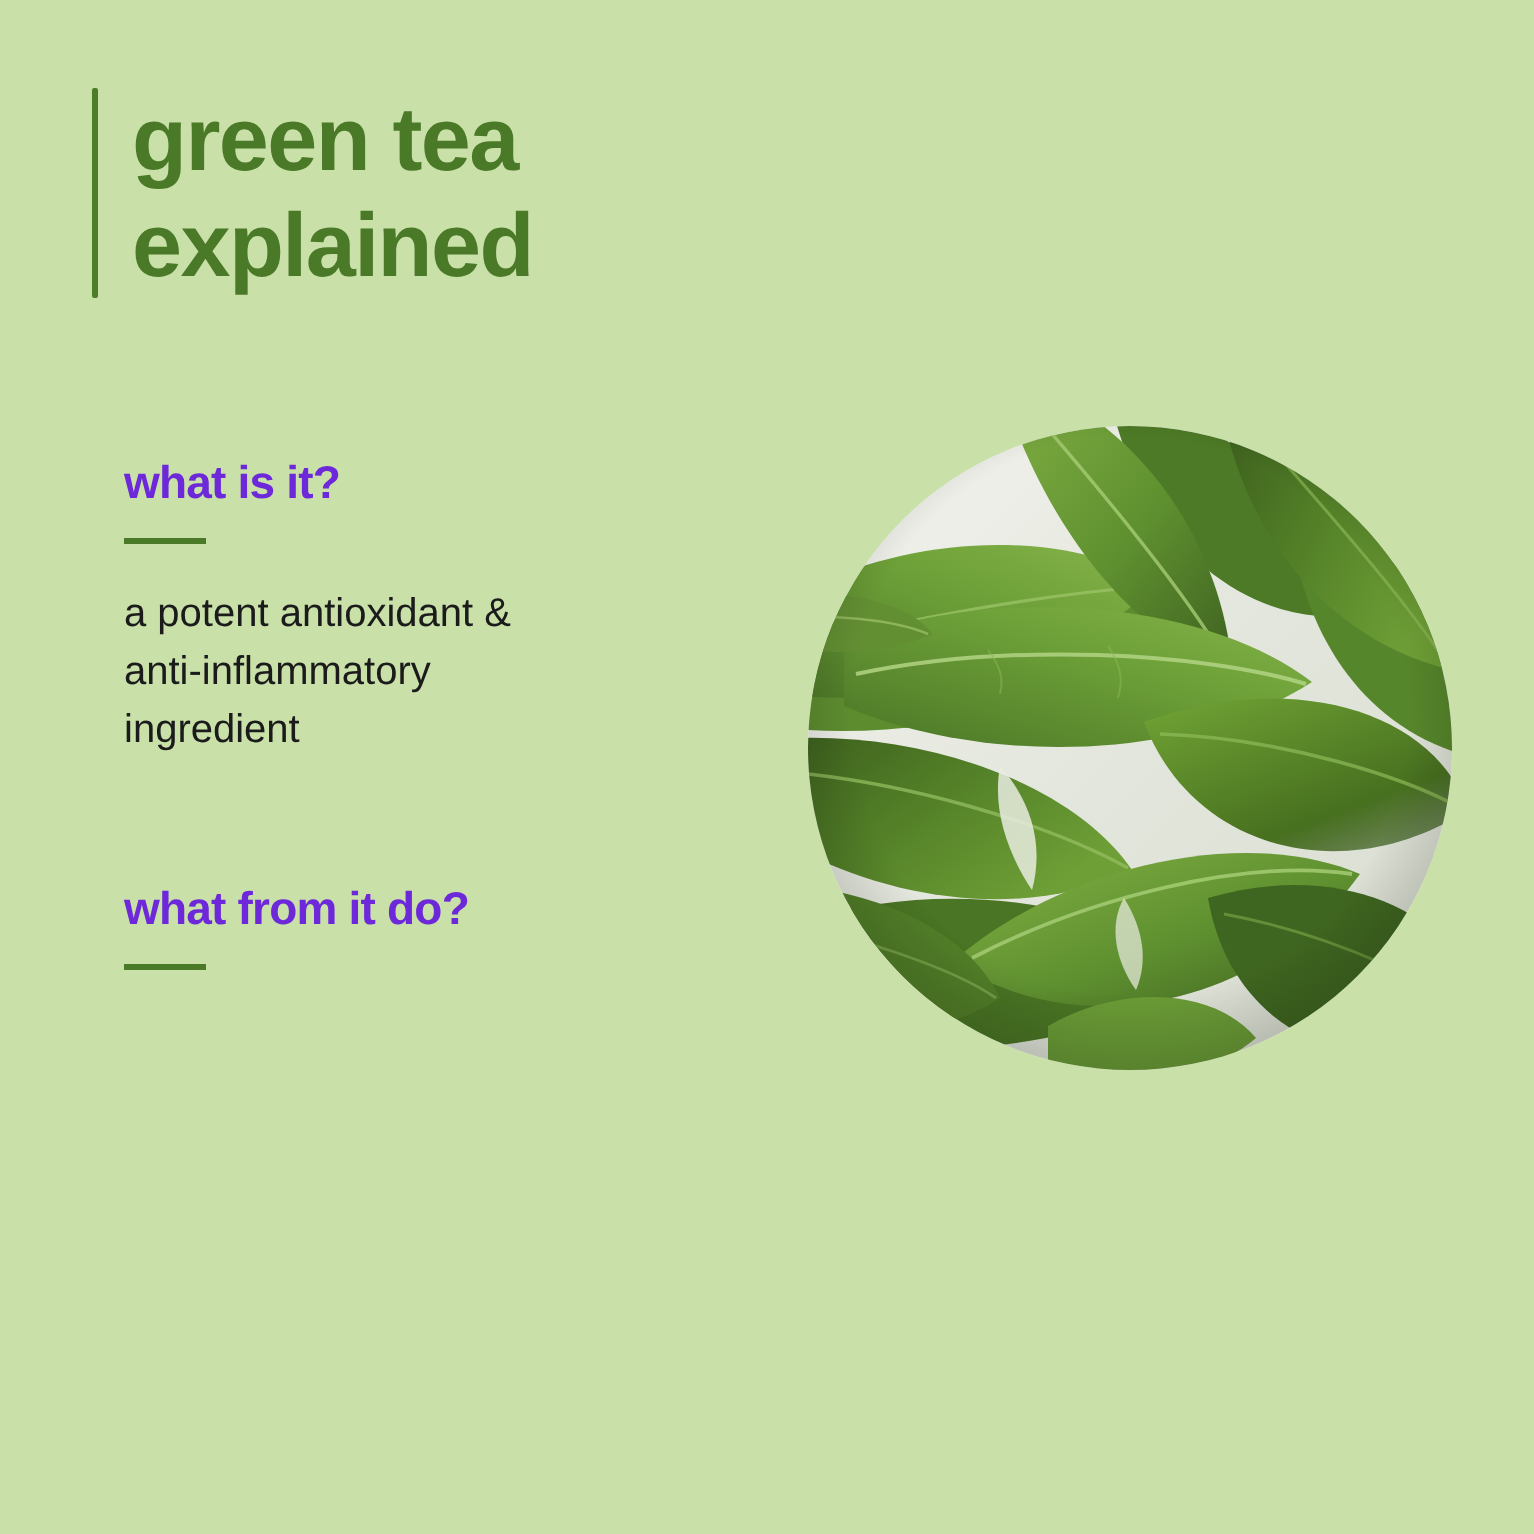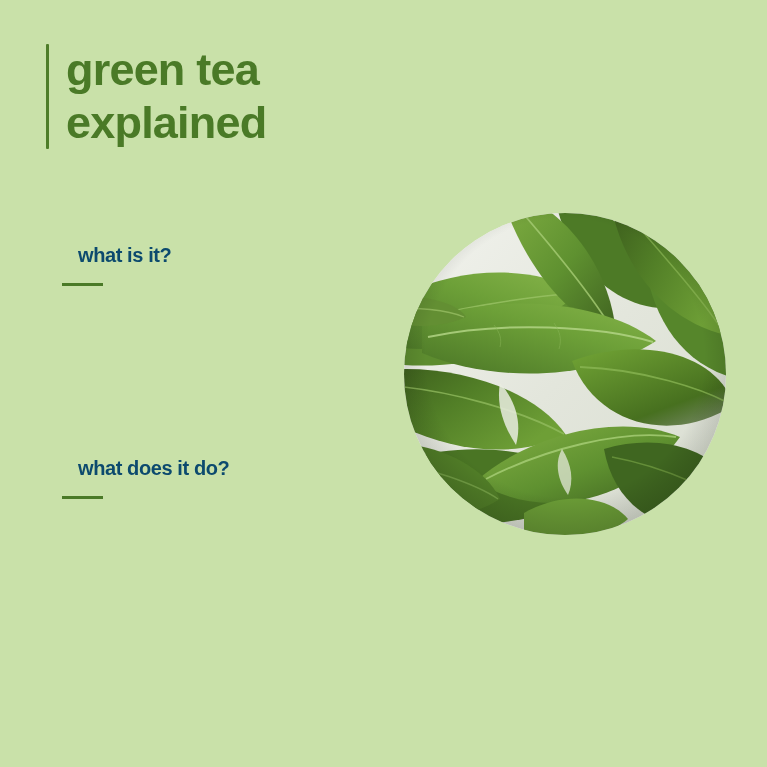--- a/index.html
+++ b/index.html
@@ -45,26 +45,26 @@
 
   
   .section {
     position: absolute;
     left: 62px;
   }
   #section-what-is-it { top: 228px; }
   #section-what-does-it-do { top: 441px; }
 
   .section-heading {
-    font-size: 20px;
+    font-size: 23px;
     font-weight: bold;
-    color: #0c4a6e;
+    color: #6d28d9;
     letter-spacing: -0.4px;
     line-height: 1.15;
-    margin: 16px;
+    margin: 0;
   }
   .section-rule {
     width: 41px;
     height: 3px;
     background: #4a7a27;
     margin-top: 15px;
   }
   .section-body {
     margin-top: 21px;
     font-size: 20px;
@@ -110,24 +110,27 @@
 
   <div class="title-block">
     <div class="title-bar"></div>
     <div class="title-text">green tea
 explained</div>
   </div>
 
   <div class="section" id="section-what-is-it">
     <h2 class="section-heading">what is it?</h2>
     <div class="section-rule"></div>
+    <p class="section-body">a potent antioxidant &amp;
+anti-inflammatory
+ingredient</p>
   </div>
 
   <div class="section" id="section-what-does-it-do">
-    <h2 class="section-heading">what does it do?</h2>
+    <h2 class="section-heading">what from it do?</h2>
     <div class="section-rule"></div>
   </div>
 
   <div id="leaf-photo">
     <svg viewBox="0 0 322 322" preserveAspectRatio="xMidYMid slice">
       <defs>
         <linearGradient id="lf1" x1="0" y1="0" x2="1" y2="1">
           <stop offset="0%" stop-color="#83b044"></stop>
           <stop offset="55%" stop-color="#5f9130"></stop>
           <stop offset="100%" stop-color="#3f6220"></stop>

